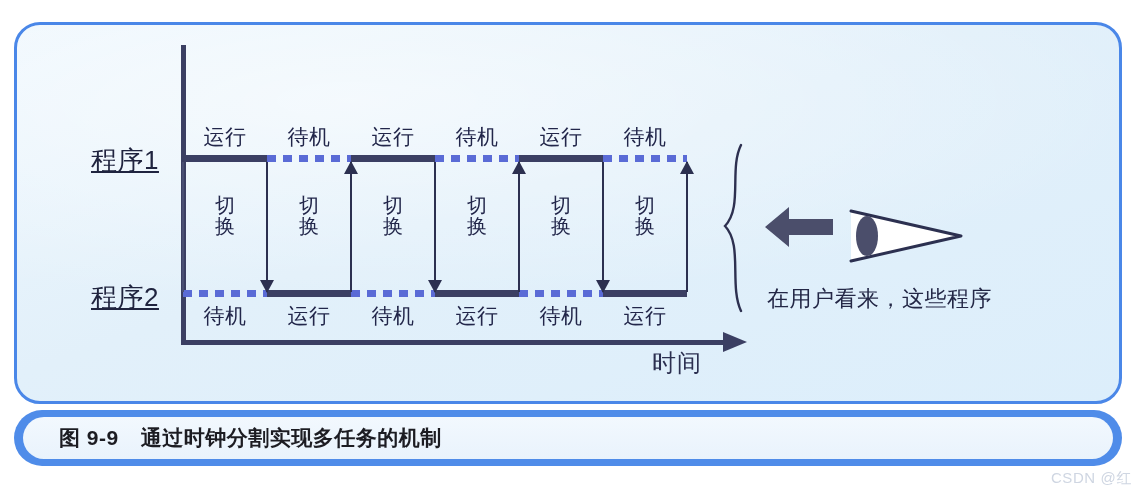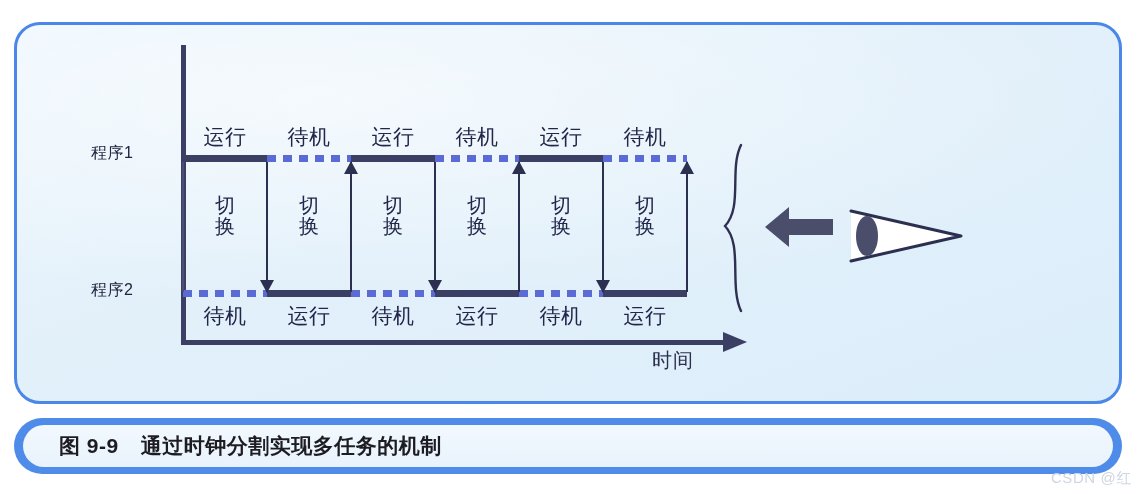--- a/index.html
+++ b/index.html
@@ -25,21 +25,21 @@
   .panel-inner-tint{
     position:absolute;inset:0;border-radius:23px;
     background:radial-gradient(120% 90% at 30% 20%,rgba(255,255,255,.55),rgba(255,255,255,0) 60%);
     pointer-events:none;
   }
 
   
   .caption-wrap{
     position:absolute;
     left:14px;top:410px;
-    width:1108px;height:56px;margin-top:8px;
+    width:1108px;height:56px;
   }
   .caption-outer{
     position:absolute;inset:0;
     border-radius:28px;
     background:#4f8ce9;
   }
   .caption-inner{
     position:absolute;
     left:9px;top:7px;right:9px;bottom:7px;
     border-radius:22px;
@@ -85,30 +85,31 @@
     position:absolute;
     left:706px;top:307px;
     width:0;height:0;
     border-left:24px solid #3b3f63;
     border-top:10px solid transparent;
     border-bottom:10px solid transparent;
   }
   .axis-x-label{
     position:absolute;
     left:635px;top:322px;
-    font-size:20px;color:#2b2f50;
+    font-size:24px;color:#2b2f50;
     letter-spacing:1px;
   }
 
   
   .row-label{
     position:absolute;
-    font-size:16px;color:#20243f;
+    font-size:26px;color:#20243f;
     letter-spacing:.5px;
     white-space:nowrap;
+    text-decoration:underline;
   }
   .row-label.p1{left:74px;top:118px;}
   .row-label.p2{left:74px;top:255px;}
 
   
   .timeline{
     position:absolute;
     left:166px;
     width:504px;height:7px;
   }
@@ -299,20 +300,21 @@
       </div>
 
       <div class="eye-icon">
         <svg viewBox="0 0 120 58" width="120" height="58" aria-hidden="true">
           <path d="M6 4 L116 29 L6 54" fill="#ffffff" stroke="#2c3050" stroke-width="3" stroke-linejoin="round" stroke-linecap="round"></path>
           <ellipse cx="22" cy="29" rx="11" ry="20" fill="#4b4e6b"></ellipse>
         </svg>
       </div>
 
       <div class="note">
+        <div>在用户看来，这些程序</div>
       </div>
 
     </div>
   </div>
 
   <div class="caption-wrap">
     <div class="caption-outer">
       <div class="caption-inner">
         <div class="caption-text">
           <span class="caption-no">图 9-9</span><span>通过时钟分割实现多任务的机制</span>

